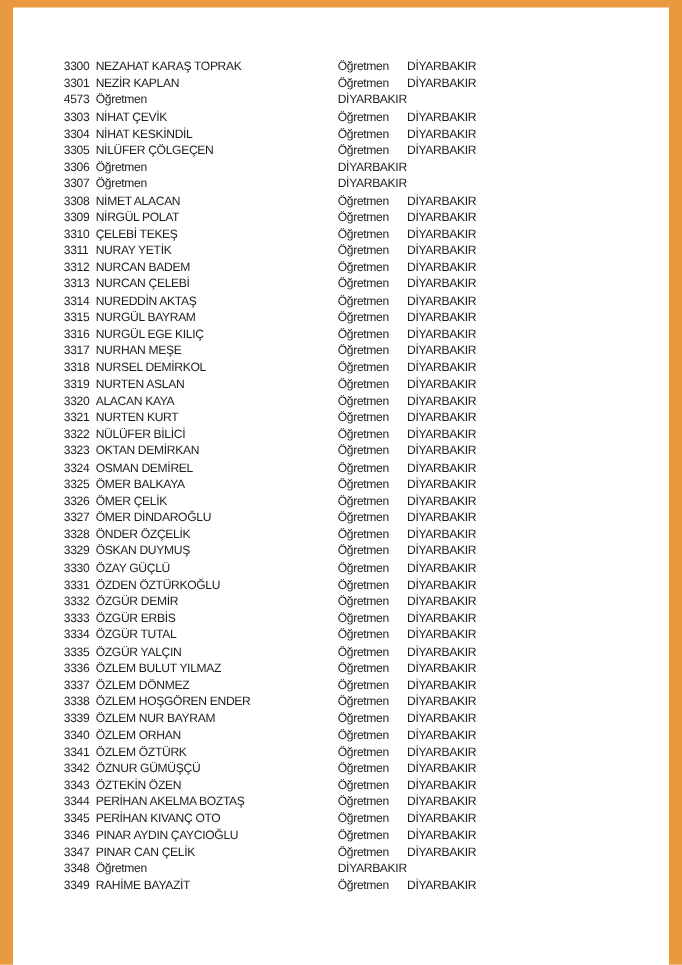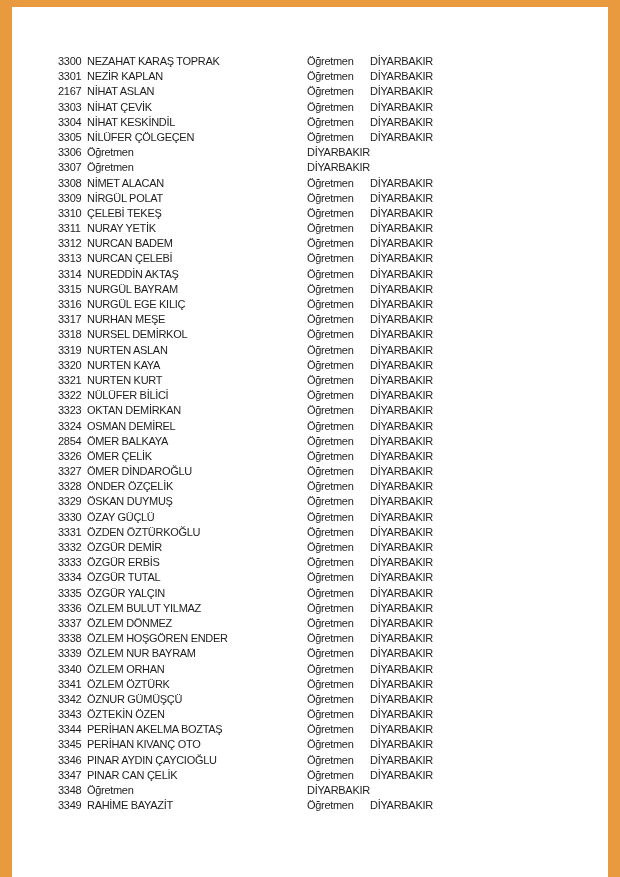--- a/index.html
+++ b/index.html
@@ -55,22 +55,21 @@
         <div class="cell cell-role">Öğretmen</div>
         <div class="cell cell-city">DİYARBAKIR</div>
       </div>
       <div class="row">
         <div class="cell cell-no">3301</div>
         <div class="cell cell-name">NEZİR KAPLAN</div>
         <div class="cell cell-role">Öğretmen</div>
         <div class="cell cell-city">DİYARBAKIR</div>
       </div>
       <div class="row">
-        <div class="cell cell-no">2167</div>
-        <div class="cell cell-name">NİHAT ASLAN</div>
+        <div class="cell cell-no">4573</div>
         <div class="cell cell-role">Öğretmen</div>
         <div class="cell cell-city">DİYARBAKIR</div>
       </div>
       <div class="row">
         <div class="cell cell-no">3303</div>
         <div class="cell cell-name">NİHAT ÇEVİK</div>
         <div class="cell cell-role">Öğretmen</div>
         <div class="cell cell-city">DİYARBAKIR</div>
       </div>
       <div class="row">
@@ -162,21 +161,21 @@
         <div class="cell cell-city">DİYARBAKIR</div>
       </div>
       <div class="row">
         <div class="cell cell-no">3319</div>
         <div class="cell cell-name">NURTEN ASLAN</div>
         <div class="cell cell-role">Öğretmen</div>
         <div class="cell cell-city">DİYARBAKIR</div>
       </div>
       <div class="row">
         <div class="cell cell-no">3320</div>
-        <div class="cell cell-name">NURTEN KAYA</div>
+        <div class="cell cell-name">ALACAN KAYA</div>
         <div class="cell cell-role">Öğretmen</div>
         <div class="cell cell-city">DİYARBAKIR</div>
       </div>
       <div class="row">
         <div class="cell cell-no">3321</div>
         <div class="cell cell-name">NURTEN KURT</div>
         <div class="cell cell-role">Öğretmen</div>
         <div class="cell cell-city">DİYARBAKIR</div>
       </div>
       <div class="row">
@@ -191,21 +190,21 @@
         <div class="cell cell-role">Öğretmen</div>
         <div class="cell cell-city">DİYARBAKIR</div>
       </div>
       <div class="row">
         <div class="cell cell-no">3324</div>
         <div class="cell cell-name">OSMAN DEMİREL</div>
         <div class="cell cell-role">Öğretmen</div>
         <div class="cell cell-city">DİYARBAKIR</div>
       </div>
       <div class="row">
-        <div class="cell cell-no">2854</div>
+        <div class="cell cell-no">3325</div>
         <div class="cell cell-name">ÖMER BALKAYA</div>
         <div class="cell cell-role">Öğretmen</div>
         <div class="cell cell-city">DİYARBAKIR</div>
       </div>
       <div class="row">
         <div class="cell cell-no">3326</div>
         <div class="cell cell-name">ÖMER ÇELİK</div>
         <div class="cell cell-role">Öğretmen</div>
         <div class="cell cell-city">DİYARBAKIR</div>
       </div>

